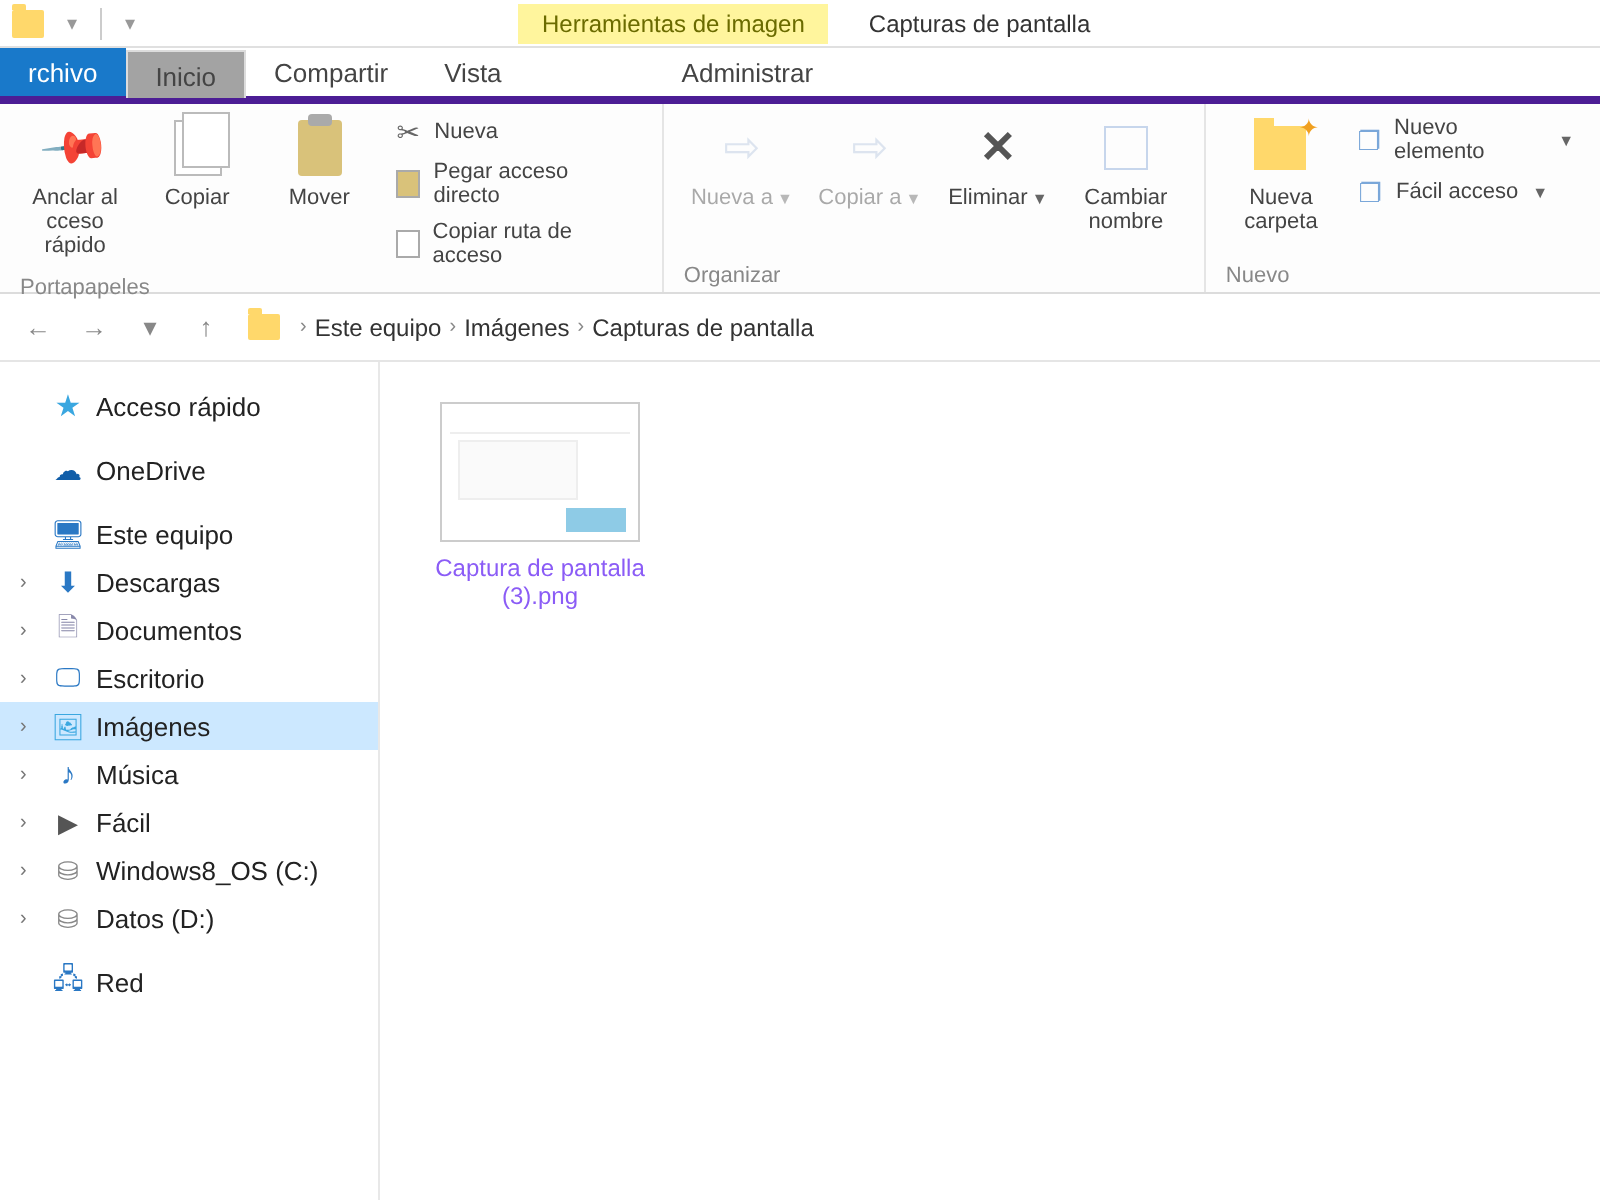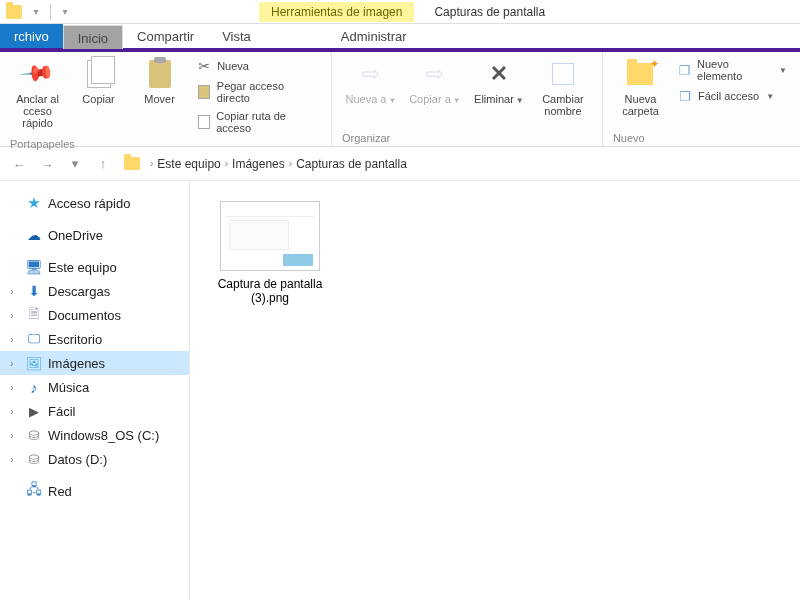--- a/index.html
+++ b/index.html
@@ -80,21 +80,21 @@
   .video { color: #555; font-size: 13px; }
   .disk { color: #888; font-size: 13px; }
   .net { color: #2a78c4; font-size: 14px; }
 
   .content { flex: 1; padding: 20px; }
   .file-item { width: 120px; text-align: center; cursor: default; }
   .thumb { width: 100px; height: 70px; margin: 0 auto 6px auto; background: #fff; border: 1px solid #ccc; position: relative; overflow: hidden; }
   .thumb::before { content: ""; position: absolute; top: 4px; left: 4px; right: 4px; height: 10px; background: #fff; border-bottom: 1px solid #eee; }
   .thumb::after { content: ""; position: absolute; bottom: 4px; right: 6px; width: 30px; height: 12px; background: #8ecbe6; }
   .thumb .inner { position: absolute; top: 18px; left: 8px; right: 30px; bottom: 20px; background: #fafafa; border: 1px solid #eee; }
-  .file-item .fname { font-size: 12px; color: #000000; line-height: 14px; }
+  .file-item .fname { font-size: 12px; color: #8b5cf6; line-height: 14px; }
 </style>
 </head>
 <body>
 
 <div class="titlebar">
   <div class="qat">
     <div class="qat-folder"></div>
     <div class="qat-icon">▾</div>
     <div class="qat-sep"></div>
     <div class="qat-icon">▾</div>

